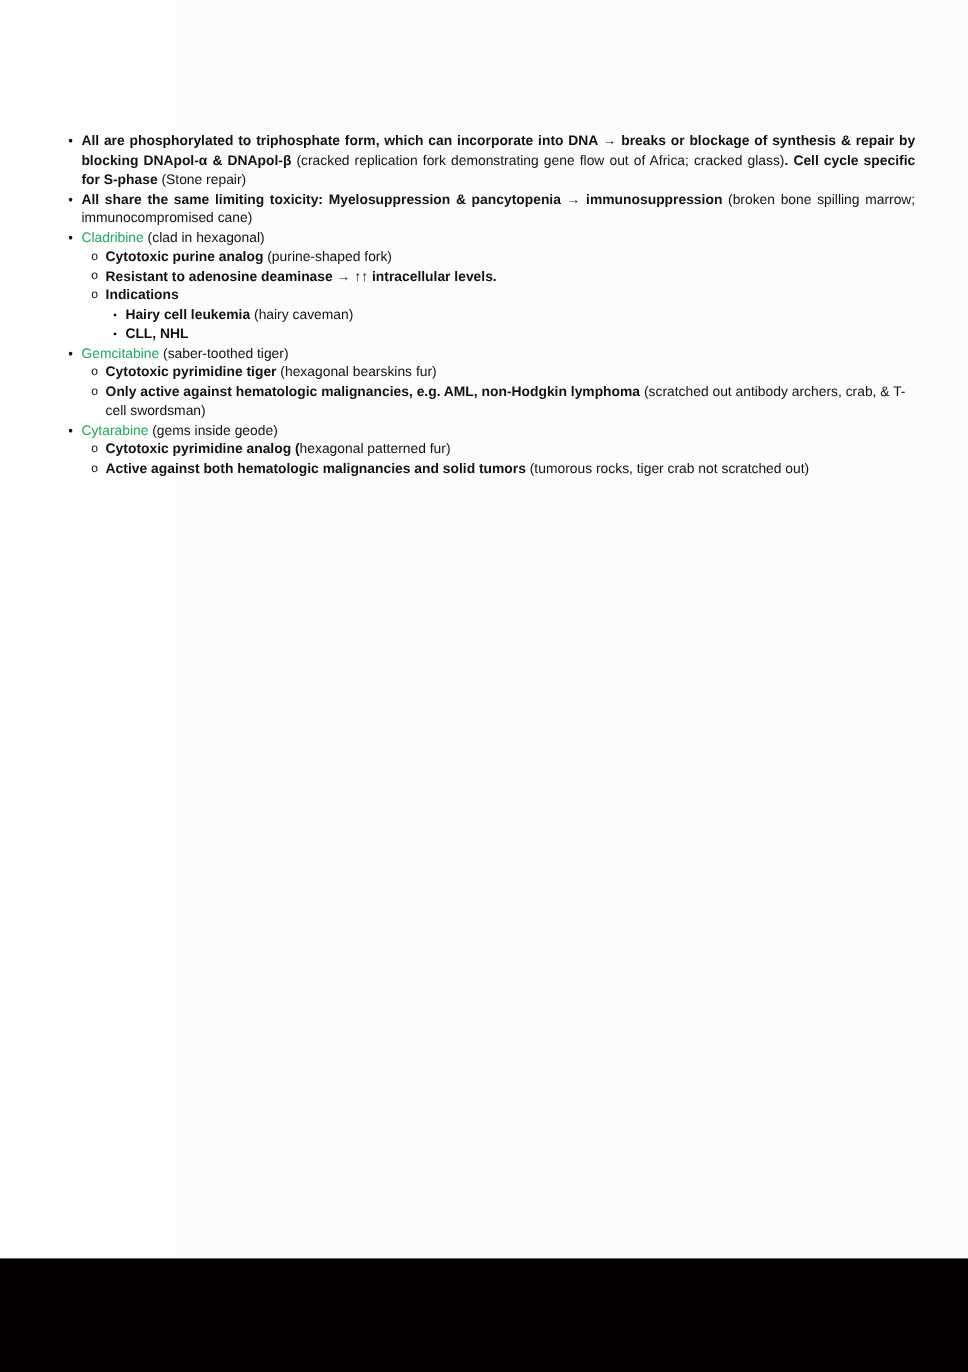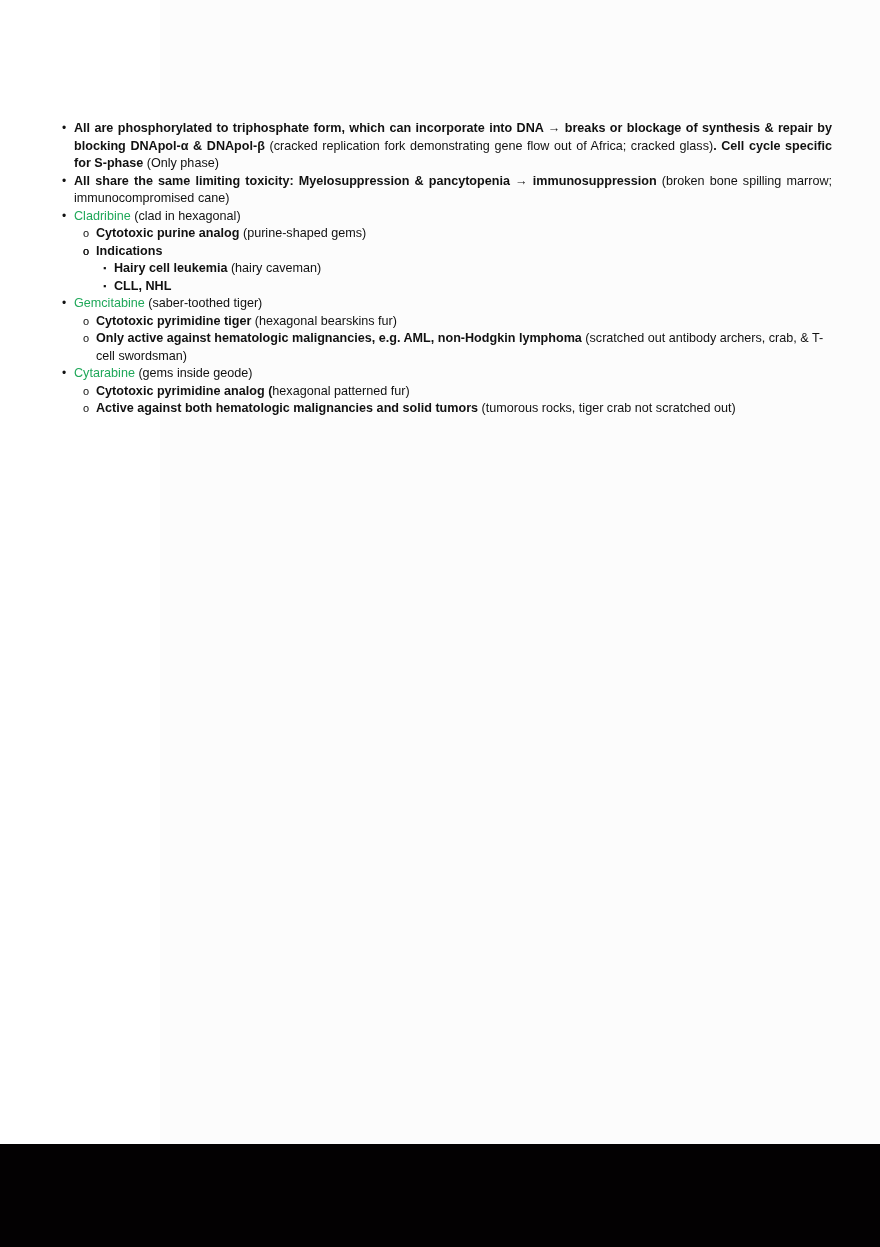--- a/index.html
+++ b/index.html
@@ -34,39 +34,39 @@
   .drug { color: #20a85a; }
 </style>
 </head>
 <body>
 
 <div class="page">
   <div class="content">
 
     <div class="l1 just">
       <span class="bullet">•</span>
-      <b>All are phosphorylated to triphosphate form, which can incorporate into DNA → breaks or blockage of synthesis &amp; repair by blocking DNApol-α &amp; DNApol-β</b><span> (cracked replication fork demonstrating gene flow out of Africa; cracked glass)</span><b>. Cell cycle specific for S-phase</b><span> (Only phase)</span>
+      <b>All are phosphorylated to triphosphate form, which can incorporate into DNA → breaks or blockage of synthesis &amp; repair by blocking DNApol-α &amp; DNApol-β</b><span> (cracked replication fork demonstrating gene flow out of Africa; cracked glass)</span><b>. Cell cycle specific for S-phase</b><span> (Stone repair)</span>
     </div>
 
     <div class="l1 just">
       <span class="bullet">•</span>
       <b>All share the same limiting toxicity: Myelosuppression &amp; pancytopenia → immunosuppression</b><span> (broken bone spilling marrow; immunocompromised cane)</span>
     </div>
 
     <div class="l1">
       <span class="bullet">•</span>
       <span class="drug">Cladribine</span><span> (clad in hexagonal)</span>
     </div>
     <div class="l2">
       <span class="bullet">o</span>
-      <b>Cytotoxic purine analog</b><span> (purine-shaped gems)</span>
+      <b>Cytotoxic purine analog</b><span> (purine-shaped fork)</span>
     </div>
     <div class="l2">
       <span class="bullet">o</span>
-      <span></span>
+      <b>Resistant to adenosine deaminase → ↑↑ intracellular levels.</b><span></span>
     </div>
     <div class="l2">
       <span class="bullet">o</span>
       <b>Indications</b><span></span>
     </div>
     <div class="l3">
       <span class="bullet">▪</span>
       <b>Hairy cell leukemia</b><span> (hairy caveman)</span>
     </div>
     <div class="l3">

